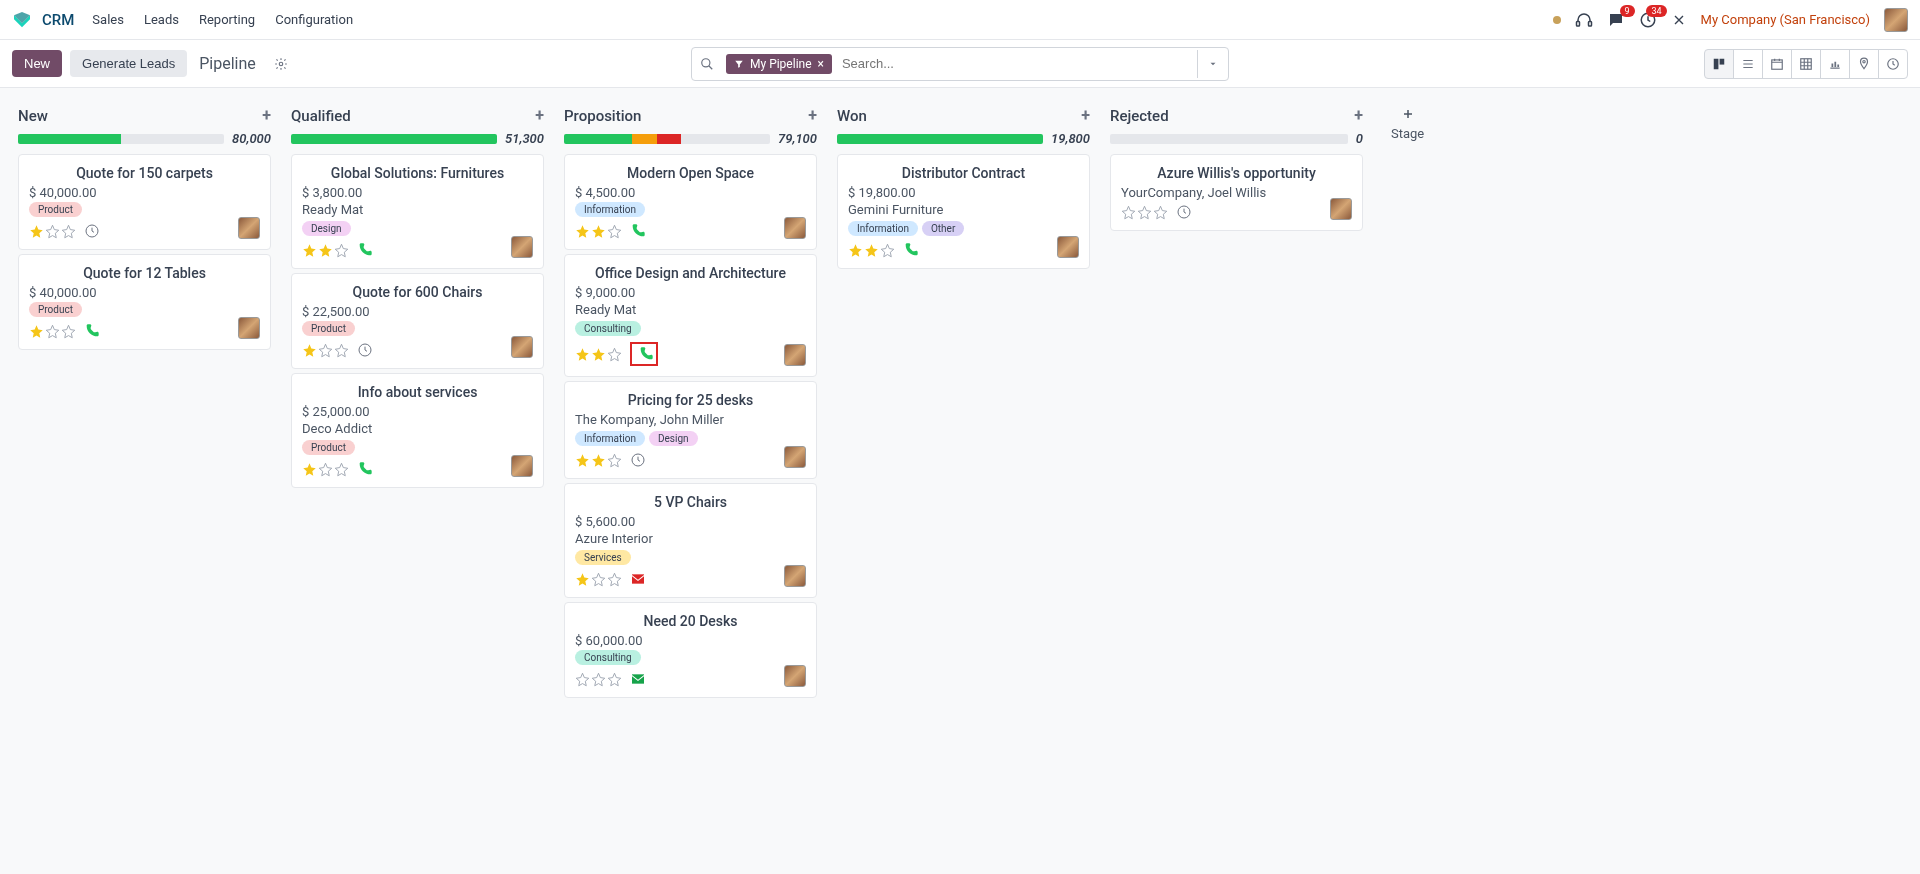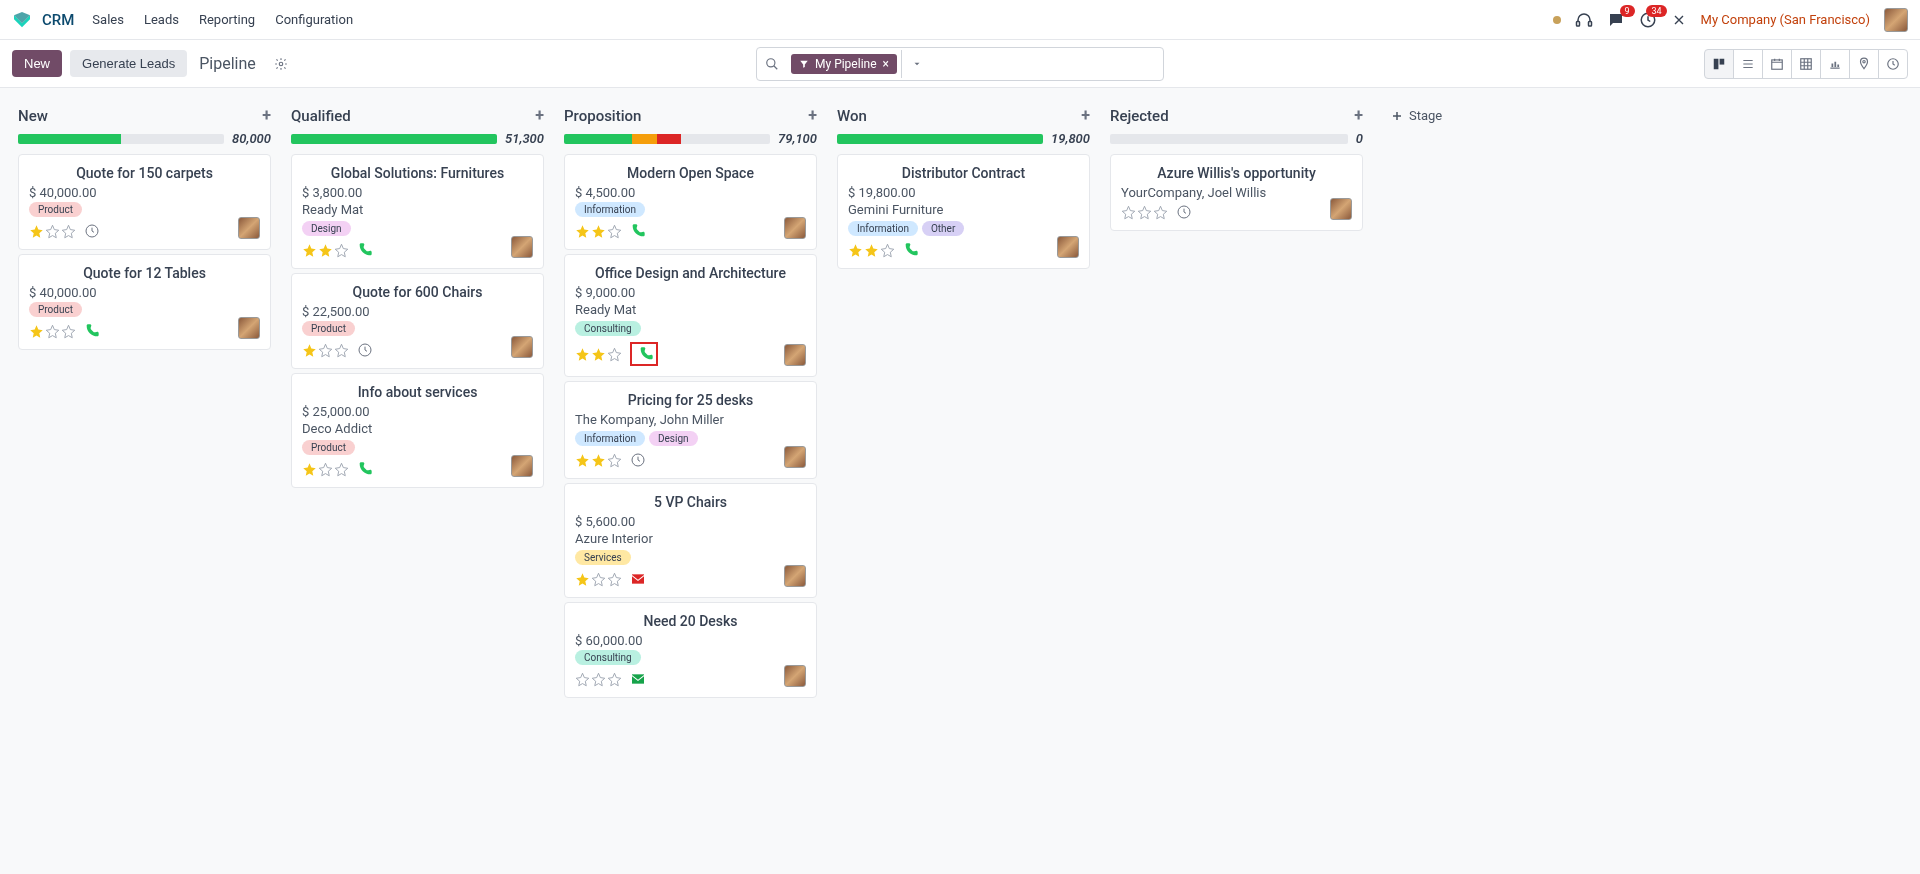--- a/index.html
+++ b/index.html
@@ -16,21 +16,21 @@
 .badge { position: absolute; top: -6px; right: -10px; background: #dc2626; color: #fff; font-size: 9px; border-radius: 9px; padding: 1px 5px; min-width: 14px; text-align: center; }
 .company { font-size: 13px; color: #c2410c; }
 .avatar { width: 24px; height: 24px; border-radius: 3px; background: linear-gradient(135deg,#8b5a3c 0%,#d4a574 50%,#8b5a3c 100%); border: 1px solid #999; }
 .avatar-sm { width: 22px; height: 22px; border-radius: 3px; background: linear-gradient(135deg,#8b5a3c 0%,#d4a574 50%,#8b5a3c 100%); border: 1px solid #999; }
 
 
 .controlbar { display: flex; align-items: center; height: 48px; background: #fff; padding: 0 12px; border-bottom: 1px solid #e5e7eb; }
 .btn-primary { background: #714b67; color: #fff; border: none; border-radius: 4px; padding: 6px 12px; font-size: 13px; cursor: pointer; margin-right: 8px; }
 .btn-secondary { background: #e7e9ed; color: #374151; border: none; border-radius: 4px; padding: 6px 12px; font-size: 13px; cursor: pointer; margin-right: 12px; }
 .breadcrumb { font-size: 16px; color: #4b5563; display: flex; align-items: center; gap: 18px; }
-.searchbox { display: flex; align-items: center; border: 1px solid #d1d5db; border-radius: 4px; height: 34px; background: #fff; margin-left: auto; margin-right: auto; position: absolute; left: 50%; transform: translateX(-50%); width: 408px; }
+.searchbox { display: flex; align-items: center; border: 1px solid #d1d5db; border-radius: 4px; height: 34px; background: #fff; margin-left: auto; margin-right: auto; position: absolute; left: 50%; transform: translateX(-50%); width: 538px; }
 .searchbox .chip { display: inline-flex; align-items: center; background: #714b67; color: #fff; border-radius: 3px; padding: 3px 8px; font-size: 12px; margin: 0 4px; gap: 6px; }
 .searchbox input { border: none; outline: none; flex: 1; font-size: 13px; padding: 4px 6px; }
 .searchbox .sicon { padding: 0 8px; color: #6b7280; }
 .searchbox .caret { border-left: 1px solid #d1d5db; padding: 9px 10px; color: #6b7280; cursor: pointer; }
 .viewbuttons { display: flex; align-items: center; margin-left: auto; }
 .viewbuttons .vb { width: 30px; height: 30px; display: flex; align-items: center; justify-content: center; border: 1px solid #d1d5db; background: #fff; cursor: pointer; color: #6b7280; margin-left: -1px; }
 .viewbuttons .vb.active { background: #f3f4f6; color: #374151; }
 .viewbuttons .vb:first-child { border-radius: 4px 0 0 4px; }
 .viewbuttons .vb:last-child { border-radius: 0 4px 4px 0; }
 
@@ -40,21 +40,21 @@
 .colhead { display: flex; align-items: center; padding: 10px 10px 6px 10px; }
 .colhead .title { font-size: 15px; font-weight: 500; color: #374151; flex: 1; }
 .colhead .plus { color: #6b7280; cursor: pointer; font-size: 16px; font-weight: bold; }
 .colstats { display: flex; align-items: center; padding: 0 10px 8px 10px; gap: 8px; }
 .progress { flex: 1; height: 10px; background: #e5e7eb; border-radius: 2px; overflow: hidden; display: flex; }
 .progress .seg { height: 100%; }
 .seg.green { background: #22c55e; }
 .seg.orange { background: #f59e0b; }
 .seg.red { background: #dc2626; }
 .colstats .total { font-size: 13px; font-weight: 600; color: #374151; font-style: italic; }
-.addstage { display: flex; align-items: center; gap: 6px; padding: 12px 18px; font-size: 13px; color: #4b5563; cursor: pointer; }
+.addstage { display: flex; align-items: center; gap: 6px; padding: 12px 18px; font-size: 13px; color: #4b5563; cursor: pointer; flex-direction: column; }
 
 .card { background: #fff; border: 1px solid #e5e7eb; border-radius: 4px; margin: 0 10px 4px 10px; padding: 10px; position: relative; }
 .card .title { font-size: 14px; font-weight: 500; color: #374151; margin-bottom: 4px; text-align: center; }
 .card .price { font-size: 13px; color: #4b5563; margin-bottom: 2px; }
 .card .subtitle { font-size: 13px; color: #4b5563; margin-bottom: 4px; }
 .tags { display: flex; flex-wrap: wrap; gap: 4px; margin-bottom: 6px; }
 .tag { font-size: 10px; padding: 2px 9px; border-radius: 10px; }
 .tag.product { background: #f9d0d0; color: #374151; }
 .tag.design { background: #f3d1f4; color: #374151; }
 .tag.information { background: #cfe8ff; color: #374151; }
@@ -137,20 +137,21 @@
           <path d="M21 21l-6-6"></path>
         </svg>
       </span>
     <span class="chip">
       <svg width="10" height="10" viewBox="0 0 24 24" fill="#fff">
           <path d="M3 4h18l-7 9v6l-4 2v-8L3 4z"></path>
         </svg>
       <span>My Pipeline</span>
       <span style="cursor:pointer;">×</span>
     </span>
+    <input placeholder="Search..." style="">
     <span class="caret">
       <svg width="10" height="10" viewBox="0 0 24 24" fill="#6b7280">
           <path d="M6 9l6 6 6-6z"></path>
         </svg>
     </span>
   </div>
 
   <div class="viewbuttons">
     <div class="vb active">
         <svg width="14" height="14" viewBox="0 0 24 24" fill="#374151">

